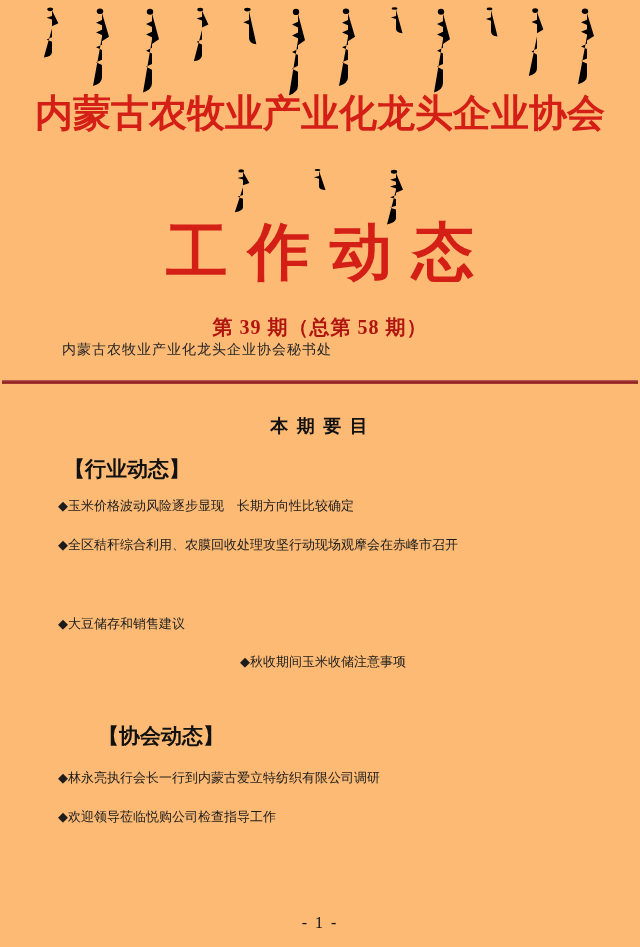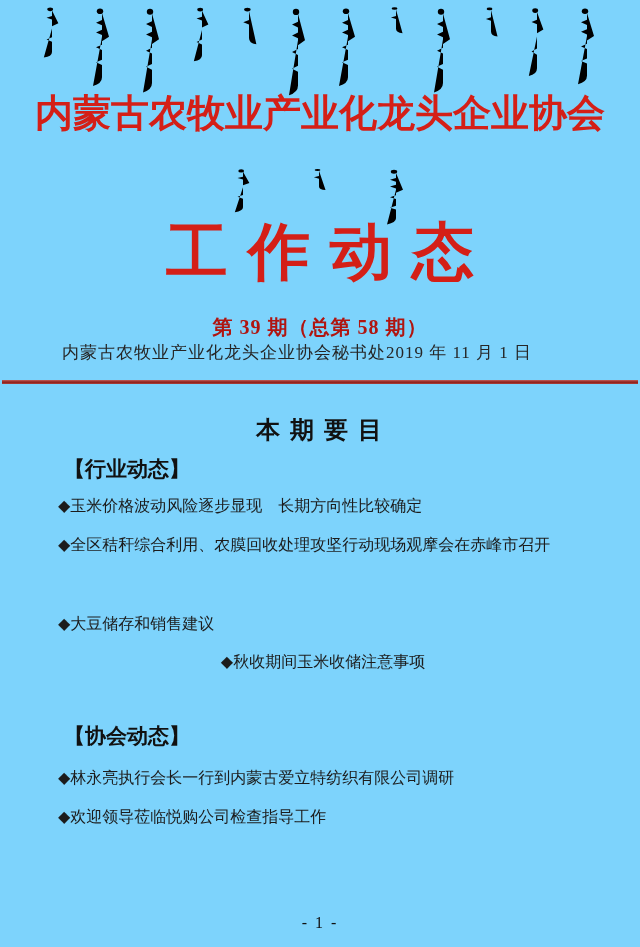--- a/index.html
+++ b/index.html
@@ -1,21 +1,21 @@
 <!DOCTYPE html>
 <html><head>
 <meta charset="utf-8">
 <style>
   * { margin:0; padding:0; box-sizing:border-box; }
   html,body { background:#e8e8e8; }
   .page {
     position:relative;
     width:640px; height:947px;
     margin:0 auto;
-    background:#7dd3fc;
+    background:#fdba74;
     overflow:hidden;
     font-family:"Liberation Serif","DejaVu Serif",serif;
     color:#1c1c1c;
   }
   
   .mongol-row-top {
     position:absolute; top:6px; left:42px; right:42px; height:102px;
     display:flex; justify-content:space-between; align-items:flex-start;
   }
   .mongol-row-mid {
@@ -37,48 +37,48 @@
     letter-spacing:20px; padding-left:20px; white-space:nowrap;
   }
   .issue-line {
     position:absolute; top:314px; left:0; width:100%;
     text-align:center;
     font-size:20px; font-weight:bold; color:#b01510;
     letter-spacing:1px;
   }
   .pub-line {
     position:absolute; top:341px; left:62px; right:64px;
-    display:flex; align-items:baseline;
-    font-size:17px; color:#262626; letter-spacing:1px;
+    display:flex; justify-content:space-between; align-items:baseline;
+    font-size:14px; color:#262626; letter-spacing:1px;
   }
   .red-rule {
     position:absolute; top:380px; left:2px; right:2px; height:4px;
     background:linear-gradient(#c0605c 0%, #8e1d18 55%, #a8423d 100%);
   }
   
   .toc-heading {
     position:absolute; top:414px; left:0; width:100%;
-    text-align:center; font-size:24px; font-weight:bold; color:#111;
+    text-align:center; font-size:18px; font-weight:bold; color:#111;
     letter-spacing:2px;
   }
   .section-title {
     position:absolute; left:64px; width:540px;
     font-size:21px; font-weight:bold; color:#111;
   }
   .toc-item {
     position:absolute; left:58px; width:530px;
-    font-size:16px; line-height:40px; color:#1c1c1c;
+    font-size:13px; line-height:40px; color:#1c1c1c;
     padding-left:20px; text-indent:-20px; 
   }
   .pos-sec0   { top:455px; }
   .pos-i00    { top:486px; }
   .pos-i01    { top:525px; }
   .pos-i02    { top:604px; }
   .pos-i03    { top:642px;text-align:center; }
-  .pos-sec1   { top:722px; }
+  .pos-sec1   { top:722px;margin-left:34px; }
   .pos-i10    { top:758px; }
   .pos-i11    { top:797px; }
   
   .footer {
     position:absolute; top:914px; left:0; width:100%;
     text-align:center; font-size:16px; color:#111; letter-spacing:2px;
   }
 </style>
 </head>
 <body>
@@ -154,21 +154,20 @@
         <use href="#mw-a"></use>
       </svg>
   </div>
 
   <div class="main-title">工作动态</div>
 
   <div class="issue-line">第 39 期（总第 58 期）</div>
 
   <div class="pub-line">
     <span>内蒙古农牧业产业化龙头企业协会秘书处</span>
-    <span>2019 年 11 月 1 日</span>
   </div>
 
   <div class="red-rule"></div>
 
   <div class="toc-heading">本 期 要 目</div>
 
   <div class="section-title pos-sec0">【行业动态】</div>
   <div class="toc-item pos-i00">◆玉米价格波动风险逐步显现　长期方向性比较确定</div>
   <div class="toc-item pos-i01">◆全区秸秆综合利用、农膜回收处理攻坚行动现场观摩会在赤峰市召开</div>
   <div class="toc-item pos-i02">◆大豆储存和销售建议</div>

